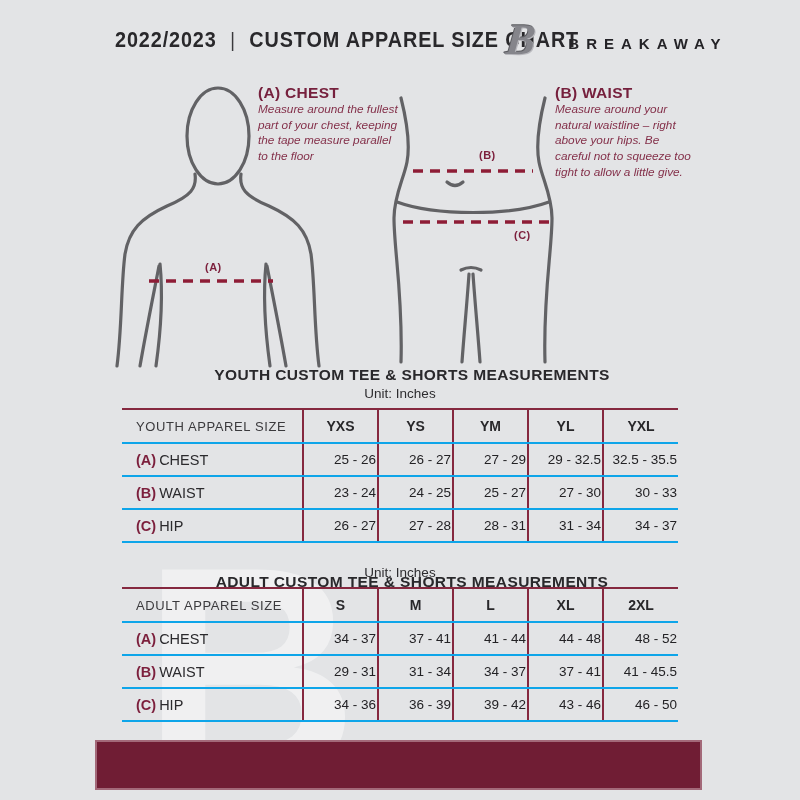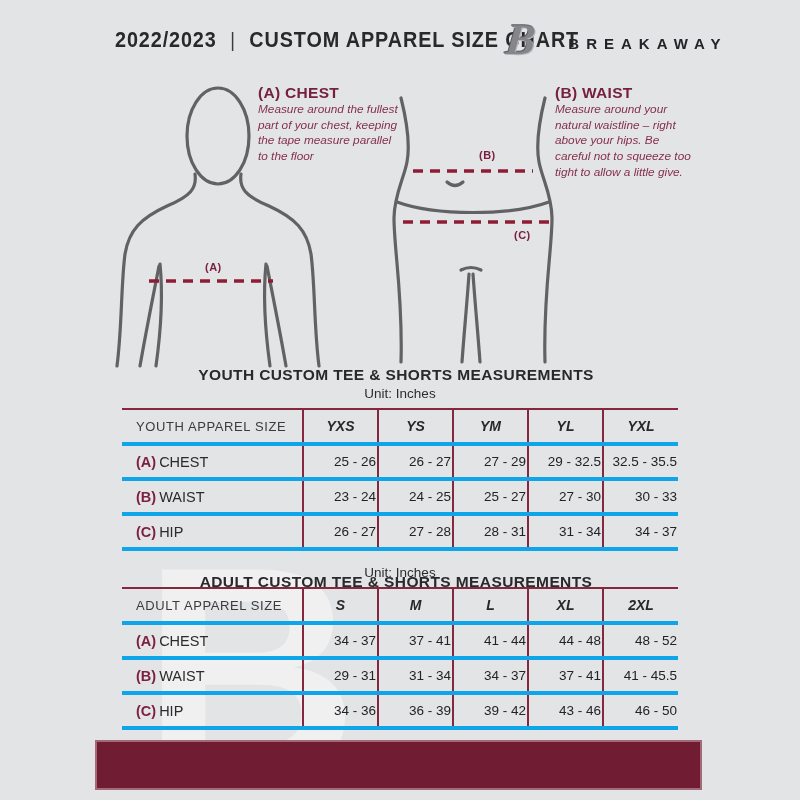--- a/index.html
+++ b/index.html
@@ -36,38 +36,38 @@
 
   
   .note{color:#7c2340;}
   .note h3{margin:0;font-size:15.5px;font-weight:700;color:#76203d;letter-spacing:0.3px;}
   .note p{margin:0 0 0 0;font-size:11.8px;line-height:1.33;font-style:italic;color:#84304a;font-weight:400;}
   .note-a{left:258px;top:84px;width:142px;}
   .note-b{left:555px;top:84px;width:138px;}
   .note-c{left:555px;top:222px;width:150px;}
 
   
-  .sec-title{left:116px;width:560px;text-align:center;font-size:15.5px;font-weight:700;
+  .sec-title{left:132px;width:560px;text-align:center;font-size:15.5px;font-weight:700;
              letter-spacing:0.4px;color:#29282b;}
   .sec-unit{left:120px;width:560px;text-align:center;font-size:13.5px;color:#2d2c2f;}
 
   
   table.stable{
     position:absolute;left:122px;width:556px;
     border-collapse:collapse;table-layout:fixed;
     border-top:2px solid #85283f;
   }
   table.stable col.c0{width:181px;}
   table.stable col.cs{width:75px;}
-  table.stable td{border-bottom:4px solid #0ea5e9;vertical-align:middle;}
+  table.stable td{border-bottom:2px solid #0ea5e9;vertical-align:middle;}
   table.stable td + td{border-left:2px solid #85283f;}
   tr.hrow td{height:30px;}
   tr.drow td{height:29px;}
   td.hlabel{padding-left:14px;font-size:13px;color:#3b3a3d;letter-spacing:0.6px;}
-  td.hsize{text-align:center;font-weight:700;font-size:14px;color:#28272a;font-style:italic;}
+  td.hsize{text-align:center;font-weight:700;font-size:14px;color:#28272a;}
   td.rlabel{padding-left:14px;font-size:14.5px;color:#2b2a2d;}
   td.rlabel .rkey{color:#7c1f3c;font-weight:700;margin-right:3px;}
   td.rval{text-align:right;font-size:13.5px;color:#232225;}
 
   
   .watermark{
     left:142px;top:560px;
     font-size:300px;font-weight:700;line-height:0.75;
     color:rgba(255,255,255,0.45);
     font-family:"Liberation Sans", sans-serif;

